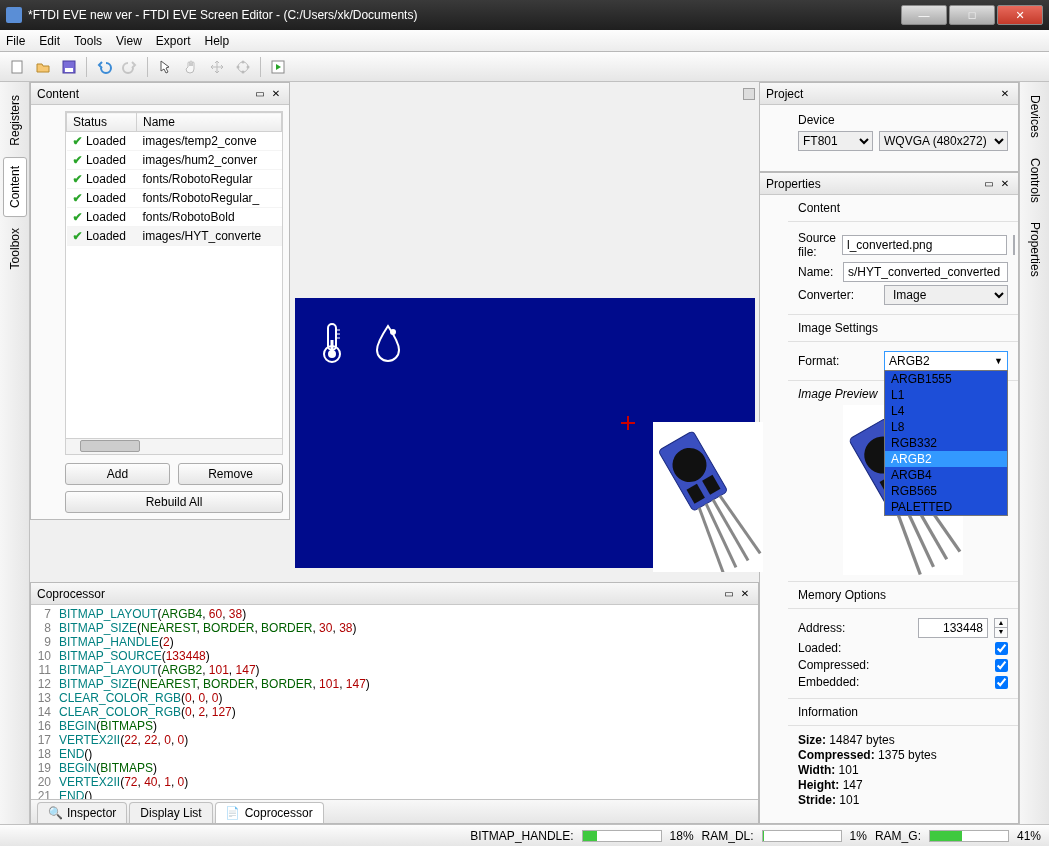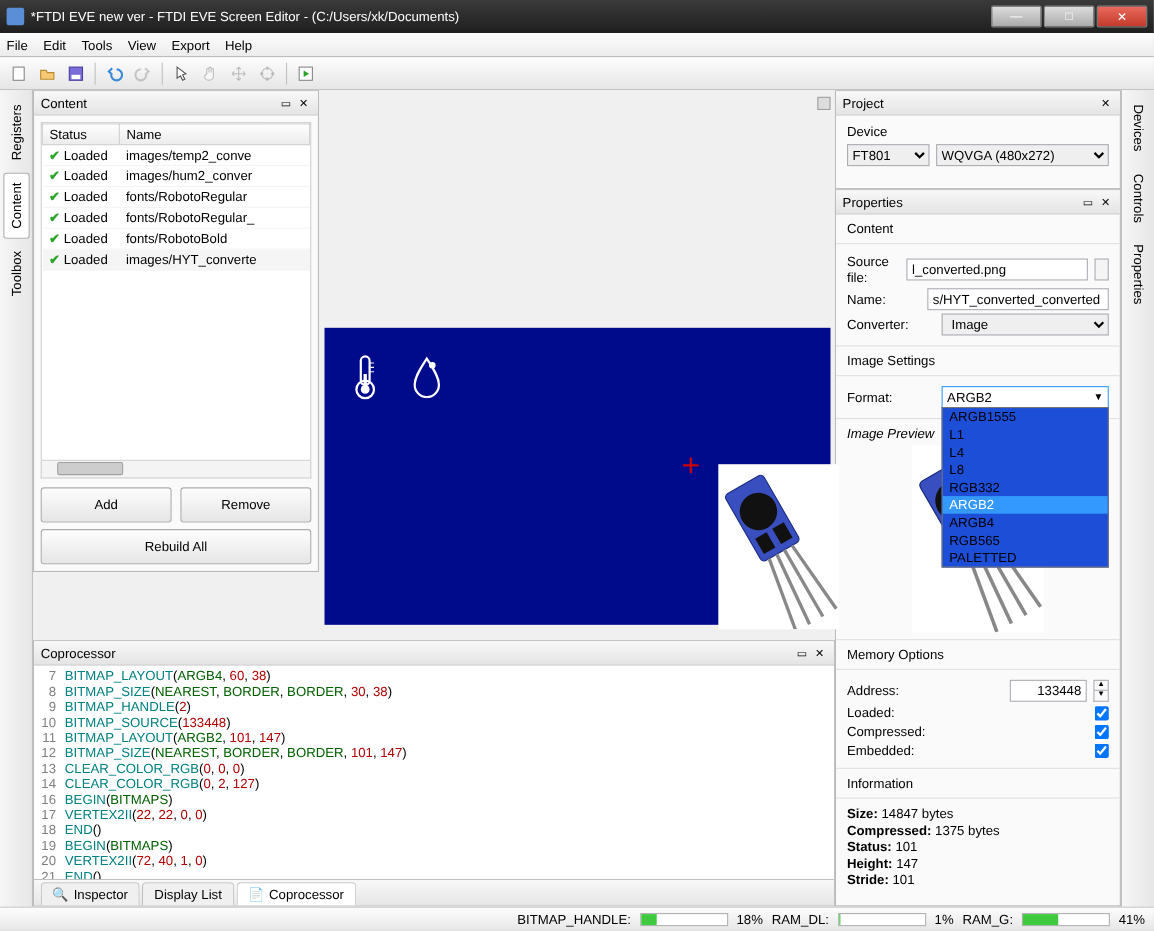--- a/index.html
+++ b/index.html
@@ -27,34 +27,34 @@
 .vtab.active { background:#fff; border:1px solid #b0b0b0; }
 
 .vtabs.right { border-left:1px solid #c0c0c0; border-right:none;}
 .vtabs.right .vtab { transform:none; }
 
 
 .panel { background:#fafafa; border:1px solid #bababa; display:flex; flex-direction:column; }
 .panel-header { height:22px; background:linear-gradient(#f8f8f8,#e4e4e4); border-bottom:1px solid #c8c8c8; display:flex; align-items:center; padding:0 6px; font-weight:normal;}
 .panel-header .spacer { flex:1; }
 .phbtn { width:14px; height:14px; display:flex; align-items:center; justify-content:center; font-size:10px; border:1px solid transparent; margin-left:2px;}
-.panel-body { flex:1; overflow:hidden; display:flex; flex-direction:column; }
+.panel-body { flex:1; overflow:hidden; display:flex; flex-direction:column;margin-left:28px; }
 
 .left-col { width:260px; display:flex; flex-direction:column;}
 .center-col { flex:1; display:flex; flex-direction:column; background:#f0f0f0; }
 .right-col { width:260px; display:flex; flex-direction:column; }
 
 
 table.content-list { width:100%; border-collapse:collapse; background:#fff;}
 table.content-list th { text-align:left; background:linear-gradient(#fdfdfd,#ececec); border:1px solid #d0d0d0; padding:2px 6px; font-weight:normal;}
 table.content-list td { padding:2px 6px; border-bottom:1px solid #f4f4f4; white-space:nowrap; overflow:hidden; text-overflow:ellipsis; max-width:120px;}
 table.content-list tr.selected { background:#f5f5f5; }
 .chk { color:#2aa52a; font-weight:bold; }
 
-.btn { height:32px; border:1px solid #adadad; border-radius:3px; background:linear-gradient(#fdfdfd,#e6e6e6); padding:0 8px; }
+.btn { height:22px; border:1px solid #adadad; border-radius:3px; background:linear-gradient(#fdfdfd,#e6e6e6); padding:0 8px; }
 
 
 .canvas-wrap { flex:1; position:relative; background:#f0f0f0; display:flex; align-items:center; justify-content:center;}
 .canvas { width:460px; height:270px; background:#000b8c; position:relative; margin-top:-40px;}
 .canvic { position:absolute; color:#fff; }
 .sensor { position:absolute; right:-8px; bottom:-4px; width:110px; height:150px; background:#fff; overflow:hidden; }
 .crosshair { position:absolute; width:14px; height:14px; }
 .crosshair::before, .crosshair::after { content:""; position:absolute; background:#c00; }
 .crosshair::before { left:6px; top:0; width:2px; height:14px; }
 .crosshair::after { top:6px; left:0; height:2px; width:14px; }
@@ -388,21 +388,21 @@
           <div class="prop-row">
               <label>Embedded:</label>
               <span style="flex:1"></span>
               <input type="checkbox" checked="" style="">
             </div>
         </div>
         <div class="prop-group"><span>Information</span></div>
         <div class="prop-group" style="border-bottom:none;">
           <div class="info-line"><b>Size:</b> <span>14847 bytes</span></div>
           <div class="info-line"><b>Compressed:</b> <span>1375 bytes</span></div>
-          <div class="info-line"><b>Status:</b> <span>101</span></div>
+          <div class="info-line"><b>Width:</b> <span>101</span></div>
           <div class="info-line"><b>Height:</b> <span>147</span></div>
           <div class="info-line"><b>Stride:</b> <span>101</span></div>
         </div>
       </div>
     </div>
   </div>
 
   <div class="vtabs right">
     <div class="vtab">Devices</div>
     <div class="vtab">Controls</div>

